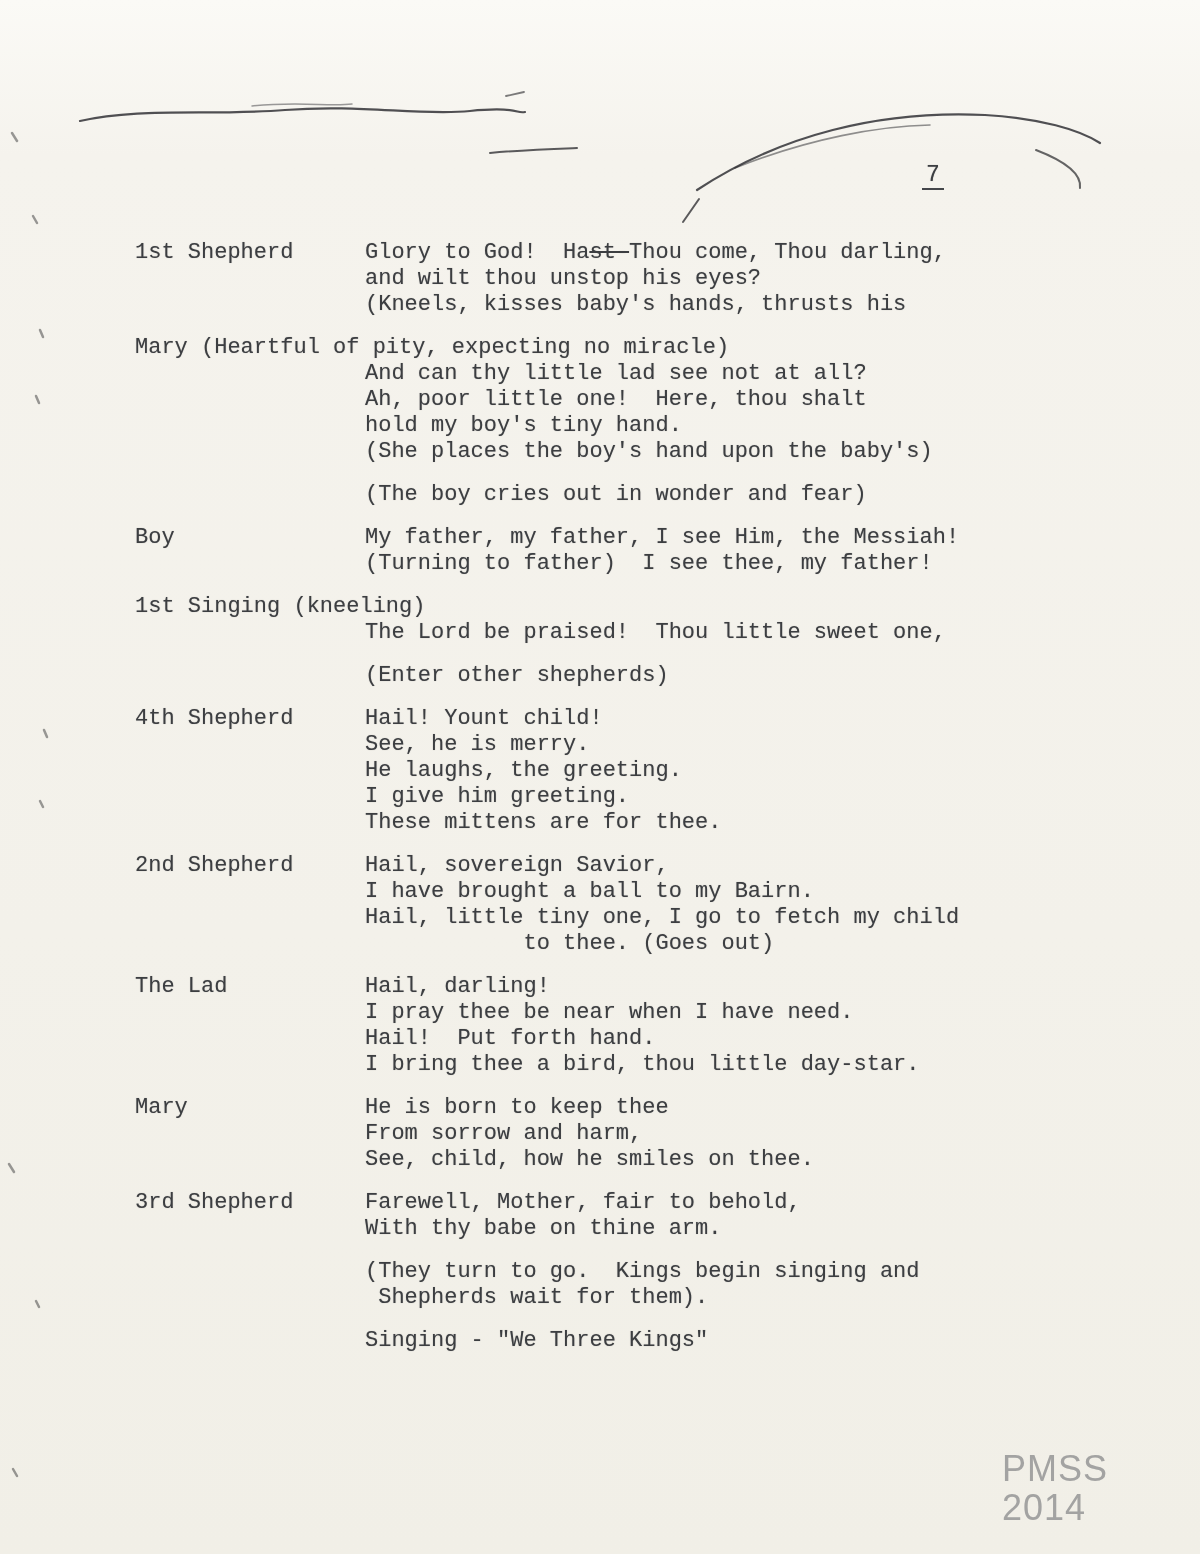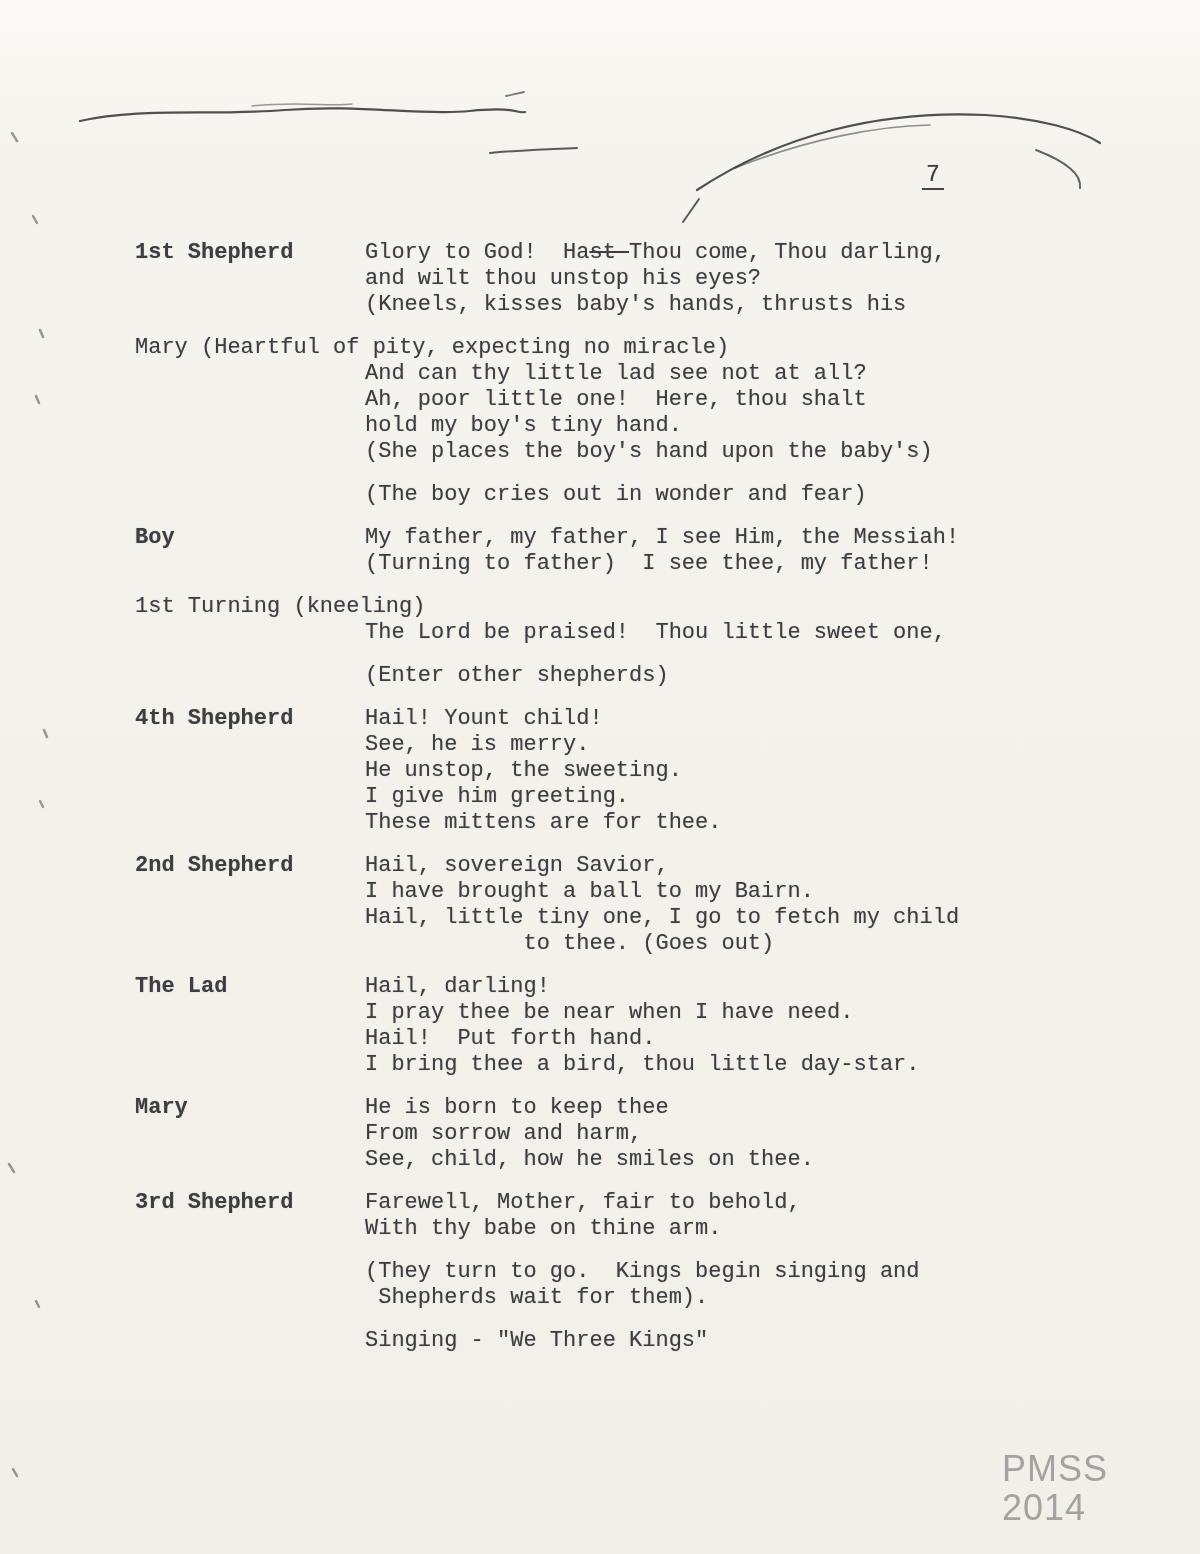--- a/index.html
+++ b/index.html
@@ -17,21 +17,21 @@
   .page-number{
     position:absolute;left:922px;top:162px;
     font-size:23px;line-height:26px;
     border-bottom:2px solid #44464a;
     padding:0 4px;
     text-shadow:0 0 1px rgba(50,50,55,.35);
   }
   .script{position:absolute;left:135px;top:240px;right:40px;}
   .block{display:flex;margin-bottom:17px;}
   .block.header-block,.block.stage{display:block;}
-  .speaker{flex:0 0 230px;width:230px;font-weight:bold;}
+  .speaker{flex:0 0 230px;width:230px;}
   .lines{flex:1;min-width:0;}
   .header-block .lines,.stage .lines{margin-left:230px;}
   .line,.speaker,.header-line{
     white-space:pre;
     font-size:22px;
     line-height:26px;
     text-shadow:0 0 1px rgba(50,50,55,.35);
   }
   .strike{text-decoration:line-through;text-decoration-thickness:2px;}
   .watermark{
@@ -104,38 +104,38 @@
 
     <section class="block dialogue">
       <div class="speaker">Boy</div>
       <div class="lines">
         <div class="line">My father, my father, I see Him, the Messiah!</div>
         <div class="line">(Turning to father)  I see thee, my father!</div>
       </div>
     </section>
 
     <section class="block header-block">
-      <div class="header-line">1st Turning (kneeling)</div>
+      <div class="header-line">1st Singing (kneeling)</div>
       <div class="lines">
         <div class="line">The Lord be praised!  Thou little sweet one,</div>
       </div>
     </section>
 
     <section class="block stage">
       <div class="lines">
         <div class="line">(Enter other shepherds)</div>
       </div>
     </section>
 
     <section class="block dialogue">
       <div class="speaker">4th Shepherd</div>
       <div class="lines">
         <div class="line">Hail! Yount child!</div>
         <div class="line">See, he is merry.</div>
-        <div class="line">He unstop, the sweeting.</div>
+        <div class="line">He laughs, the greeting.</div>
         <div class="line">I give him greeting.</div>
         <div class="line">These mittens are for thee.</div>
       </div>
     </section>
 
     <section class="block dialogue">
       <div class="speaker">2nd Shepherd</div>
       <div class="lines">
         <div class="line">Hail, sovereign Savior,</div>
         <div class="line">I have brought a ball to my Bairn.</div>

